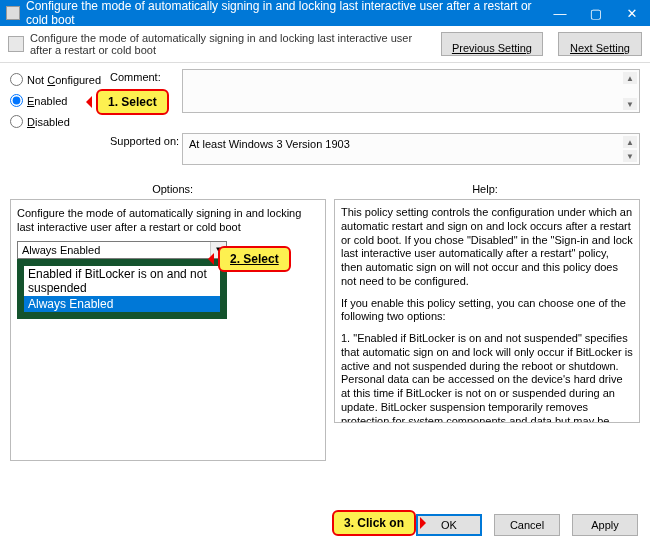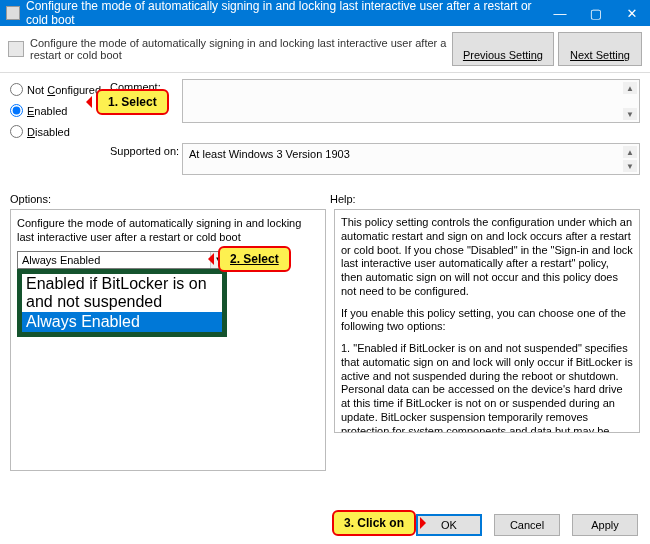--- a/index.html
+++ b/index.html
@@ -28,23 +28,23 @@
     display:flex;
     align-items:center;
     padding: 6px 8px;
     border-bottom: 1px solid #ddd;
   }
   .header-row .hicon { width:16px;height:16px;background:#e8e8e8;border:1px solid #aaa;margin-right:6px;}
   .header-row .htxt { flex:1; font-size:11px; color:#333;}
   .nav-btn {
     border:1px solid #adadad;
     background:#e1e1e1;
-    padding: 16px 10px;
-    font-size:11px;
-    margin-left: 4px;
+    padding: 9px 10px;
+    font-size:11px;
+    margin-left: 15px;
     min-width: 84px;
     height: 24px;
   }
   .nav-btn span { text-decoration: underline; text-decoration-thickness: 1px;}
   .main { padding: 6px 10px; }
   .config-row { display:flex; }
   .radios { width: 100px; padding-top:4px;}
   .radio-line { display:flex; align-items:center; margin-bottom: 8px; font-size:11px;}
   .radio-line input { margin-right: 4px;}
   .radio-line label span.u { text-decoration: underline; }
@@ -55,21 +55,21 @@
     flex:1;
     border:1px solid #bbb;
     background:#fcfcfc;
     height: 44px;
     font-size:11px;
     padding: 4px 6px;
     position:relative;
   }
   .inputbox.small{ height: 32px;}
   .scrollbtn { position:absolute; right:2px;width:14px;height:12px;background:#f0f0f0;display:flex;align-items:center;justify-content:center;font-size:8px;color:#666;}
-  .split-label-row { display:flex; margin-top: 14px; }
+  .split-label-row { display:flex; margin-top: 14px; justify-content: center; }
   .split-label-row .lbl { font-size:11px;}
   .split-label-row .left { width: 320px; }
   .split-panels { display:flex; gap: 8px; margin-top: 4px;}
   .panel {
     border:1px solid #bbb;
     background:#fff;
     padding: 6px;
     font-size:11px;
     position:relative;
   }
@@ -82,24 +82,24 @@
     display:flex;
     align-items:center;
     padding: 0 4px;
     font-size:11px;
     position:relative;
     margin-top: 6px;
     width: 210px;
   }
   .combo .arrow { position:absolute;right:0;top:0;bottom:0;width:16px;display:flex;align-items:center;justify-content:center;border-left:1px solid #ccc;background:#f0f0f0;font-size:8px;}
   .dropdown {
-    border:5px solid #14532d;
+    border:7px solid #14532d;
     width: 210px;
     background:#fff;
-    font-size:16px;
+    font-size:12px;
   }
   .dropdown .opt { padding: 1px 4px; }
   .dropdown .opt.sel { background:#0078d7; color:#fff;}
   .help-text { font-size: 11px; line-height: 1.25; }
   .help-text p { margin-bottom: 8px;}
   .footer {
     position:absolute;
     bottom: 8px;
     right: 12px;
     display:flex;

